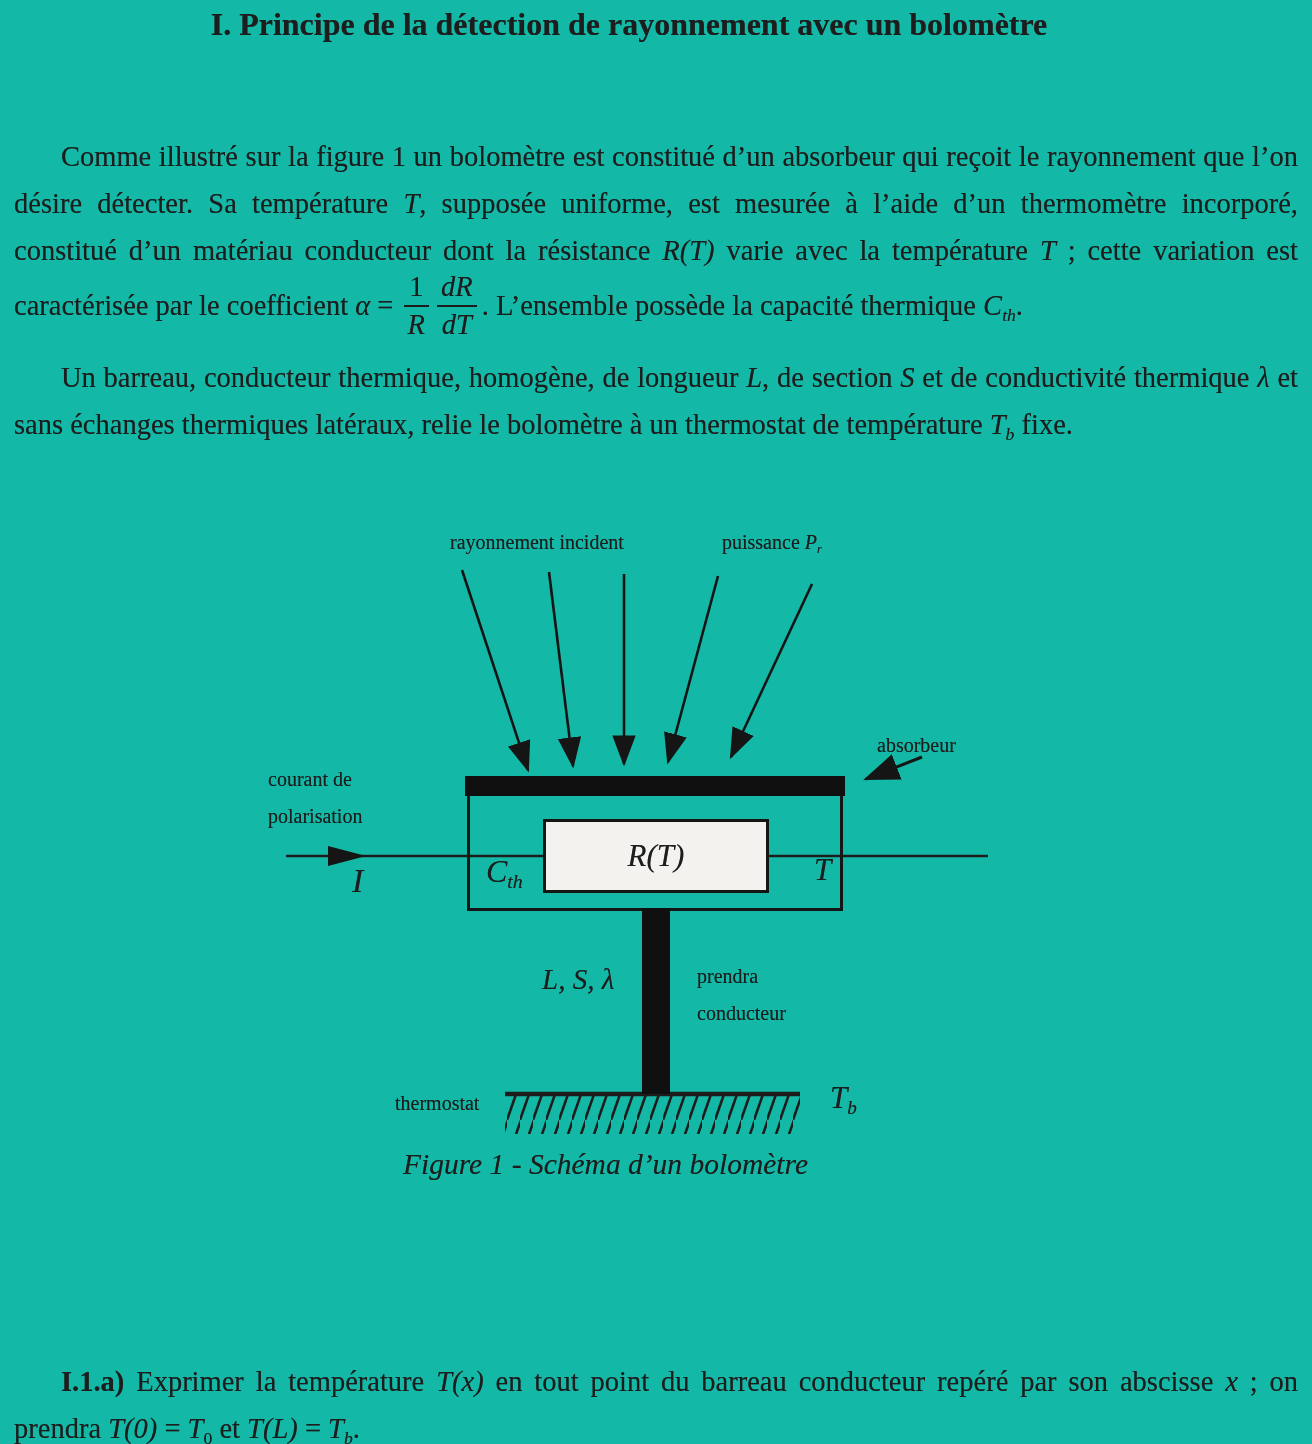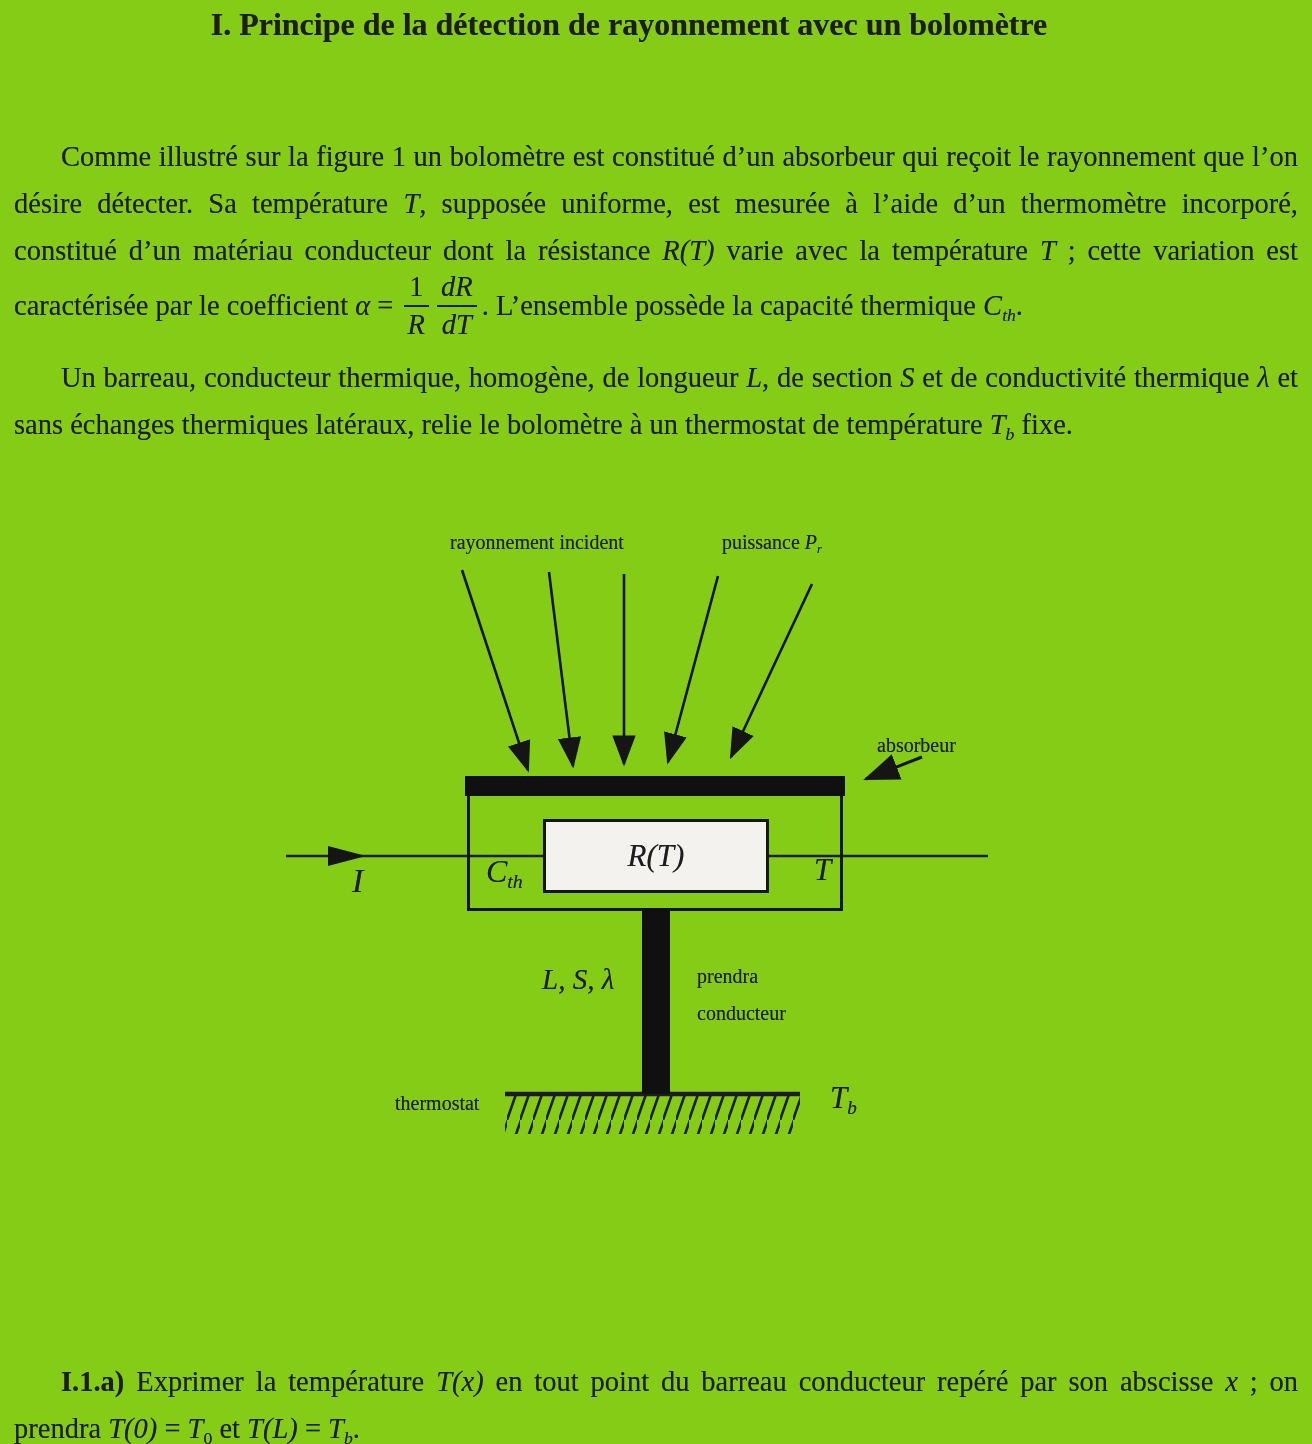--- a/index.html
+++ b/index.html
@@ -3,21 +3,21 @@
 <meta charset="utf-8">
 <style>
   html,body{margin:0;padding:0;}
   body{
     width:1312px;height:1444px;
     background:#f3f2ef;
     font-family:"Liberation Serif","DejaVu Serif",serif;
     color:#1d1d1d;
     overflow:hidden;
   }
-  .page{position:relative;width:1312px;height:1444px;background:#84cc16;}
+  .page{position:relative;width:1312px;height:1444px;background:#14b8a6;}
   .para{
     position:absolute;left:14px;width:1284px;
     font-size:28.5px;line-height:47px;
     text-align:justify;text-indent:47px;
     hyphens:auto;-webkit-hyphens:auto;
     text-shadow:0 0 0.6px rgba(25,25,25,.55);
   }
   .title{
     position:absolute;top:6px;left:0;width:1258px;
     text-align:center;font-weight:bold;font-size:32px;
@@ -105,28 +105,33 @@
     <div class="outer-box"></div>
     <div class="absorber-bar"></div>
     <div class="inner-box">
       <span class="lbl-rt">R(T)</span>
     </div>
     <div class="conductor-bar"></div>
 
     <div class="flabel lbl-ray">rayonnement incident</div>
     <div class="flabel lbl-puiss"><span class="n">puissance </span><span class="i">P</span><span class="sub">r</span></div>
     <div class="flabel lbl-absorbeur">absorbeur</div>
+    <div class="flabel lbl-courant">
+      <span>courant de</span><br>
+      <span>polarisation</span>
+    </div>
     <div class="flabel lbl-I math">I</div>
     <div class="flabel lbl-cth"><span class="i">C</span><span class="sub">th</span></div>
     <div class="flabel lbl-T math">T</div>
     <div class="flabel lbl-lsl math">L, S, λ</div>
     <div class="flabel lbl-barreau">
       <span>prendra</span><br>
       <span>conducteur</span>
     </div>
     <div class="flabel lbl-thermostat">thermostat</div>
     <div class="flabel lbl-tb"><span class="i">T</span><span class="sub">b</span></div>
+    <div class="flabel lbl-caption">Figure 1 - Schéma d’un bolomètre</div>
   </div>
 
 
   <div class="para q1a"><span class="b">I.1.a)</span><span class="n"> Exprimer la température </span><span class="i">T(x)</span><span class="n"> en tout point du barreau conducteur repéré par son abscisse </span><span class="i">x</span><span class="n"> ; on prendra </span><span class="i">T(0)</span><span class="n"> = </span><span class="i">T</span><span class="subn">0</span><span class="n"> et </span><span class="i">T(L)</span><span class="n"> = </span><span class="i">T</span><span class="sub">b</span><span class="n">.</span></div>
 
 </div>
 
 </body></html>

